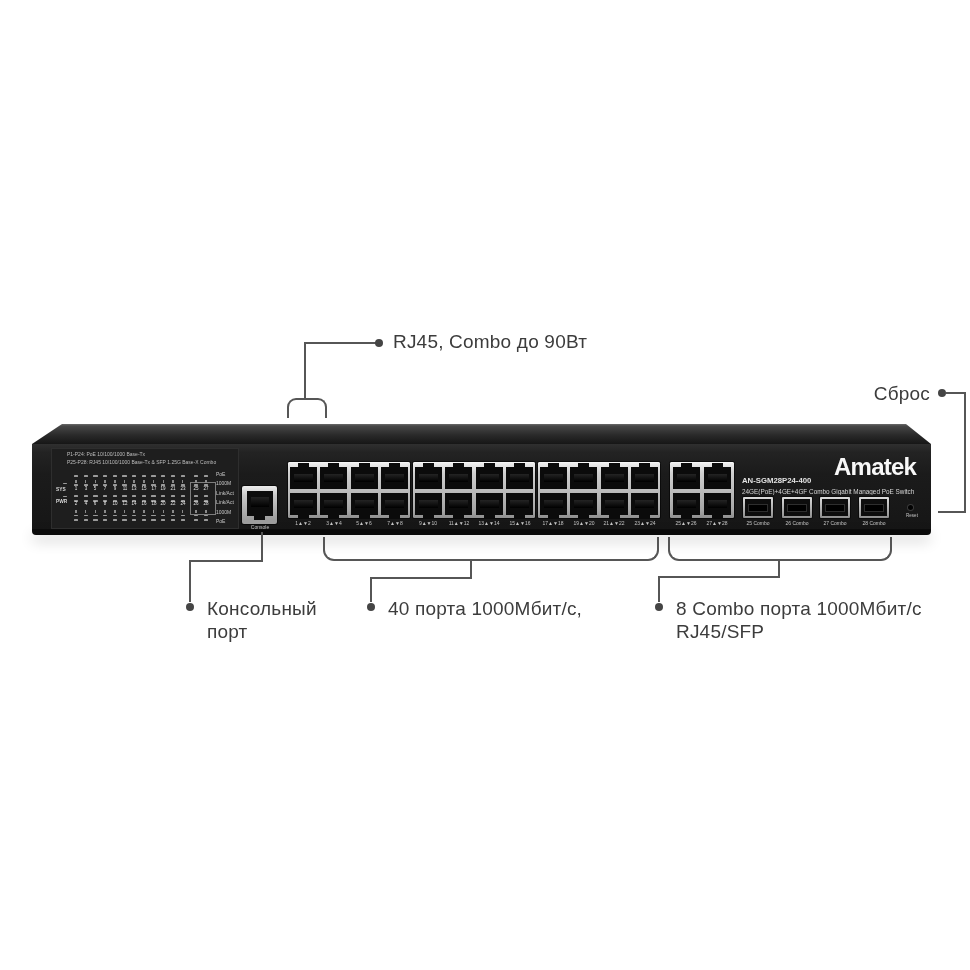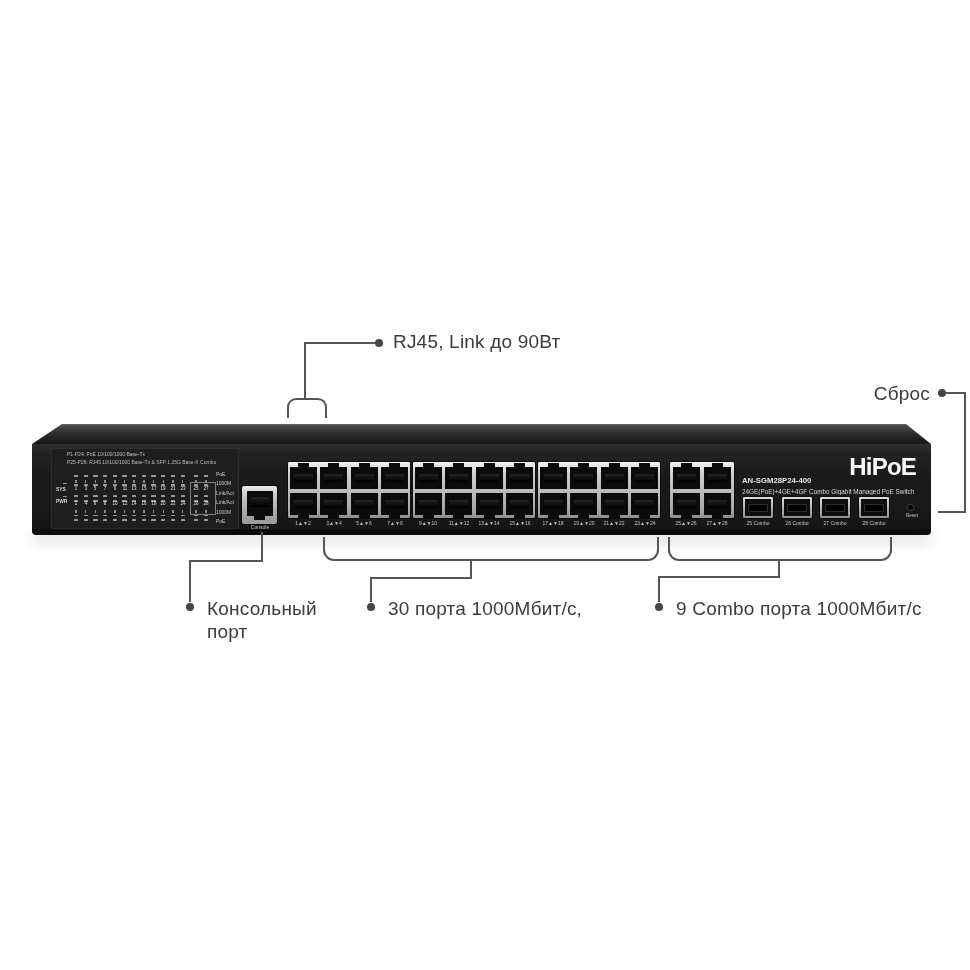--- a/index.html
+++ b/index.html
@@ -79,21 +79,21 @@
 </head>
 <body>
 
 <div class="canvas">
 
   <div class="br-top"></div>
   <div class="co-line" style="left:304px;top:344px;width:2px;height:56px;"></div>
   <div class="co-line" style="left:304px;top:342px;width:74px;height:2px;"></div>
   <div class="co-dot" style="left:375px;top:339px;"></div>
   <div class="co-text" style="left:393px;top:330px;">
-    <div>RJ45, Link до 90Вт</div>
+    <div>RJ45, Combo до 90Вт</div>
   </div>
 
   <div class="co-text" style="left:840px;top:382px;width:90px;text-align:right;">Сброс</div>
   <div class="co-dot" style="left:938px;top:389px;"></div>
   <div class="co-line" style="left:946px;top:392px;width:20px;height:2px;"></div>
   <div class="co-line" style="left:964px;top:392px;width:2px;height:121px;"></div>
   <div class="co-line" style="left:938px;top:511px;width:28px;height:2px;"></div>
 
   <div class="top-face"></div>
   <div class="front-face"></div>
@@ -253,21 +253,21 @@
       <div class="tt" style="left: 164px; top: 50px;">Link/Act</div>
       <div class="tt" style="left: 164px; top: 59.5px;">1000M</div>
       <div class="tt" style="left: 164px; top: 69px;">PoE</div>
     </div>
 
   <div class="console-surround">
     <div class="console-jack"></div>
   </div>
   <div class="ttc" style="left:230px;top:524px;width:60px;">Console</div>
 
-  <div class="brand">HiPoE</div>
+  <div class="brand">Amatek</div>
   <div class="model">AN-SGM28P24-400</div>
   <div class="subtitle">24GE(PoE)+4GE+4GF Combo Gigabit Managed PoE Switch</div>
 
   <div class="reset-dot"></div>
   <div class="ttc" style="left:892px;top:512.5px;width:40px;font-size:10px;transform:scale(.45);">Reset</div>
 
   <div class="co-line" style="left:261px;top:532px;width:2px;height:30px;"></div>
   <div class="co-line" style="left:189px;top:560px;width:74px;height:2px;"></div>
   <div class="co-line" style="left:189px;top:562px;width:2px;height:40px;"></div>
   <div class="co-dot" style="left:186px;top:603px;"></div>
@@ -275,30 +275,31 @@
     <div>Консольный</div>
     <div>порт</div>
   </div>
 
   <div class="br-u" style="left:323px;width:332px;"></div>
   <div class="co-line" style="left:470px;top:559px;width:2px;height:20px;"></div>
   <div class="co-line" style="left:370px;top:577px;width:102px;height:2px;"></div>
   <div class="co-line" style="left:370px;top:579px;width:2px;height:23px;"></div>
   <div class="co-dot" style="left:367px;top:603px;"></div>
   <div class="co-text" style="left:388px;top:597px;">
-    <div>30 порта 1000Мбит/с,</div>
+    <div>40 порта 1000Мбит/с,</div>
   </div>
 
   <div class="br-u" style="left:668px;width:220px;"></div>
   <div class="co-line" style="left:778px;top:559px;width:2px;height:19px;"></div>
   <div class="co-line" style="left:658px;top:576px;width:122px;height:2px;"></div>
   <div class="co-line" style="left:658px;top:578px;width:2px;height:24px;"></div>
   <div class="co-dot" style="left:655px;top:603px;"></div>
   <div class="co-text" style="left:676px;top:597px;">
-    <div>9 Combo порта 1000Мбит/с</div>
+    <div>8 Combo порта 1000Мбит/с</div>
+    <div>RJ45/SFP</div>
   </div>
 
 <div class="plate" style="left: 288px; width: 122px;">
       <div class="rj45 rtop" style="left: 1.75px;">
         <div class="tab tabtop"></div>
       </div>
       <div class="rj45 rbot" style="left: 1.75px;">
         <div class="tab tabbot"></div>
       </div>
       <div class="rj45 rtop" style="left: 32.25px;">

